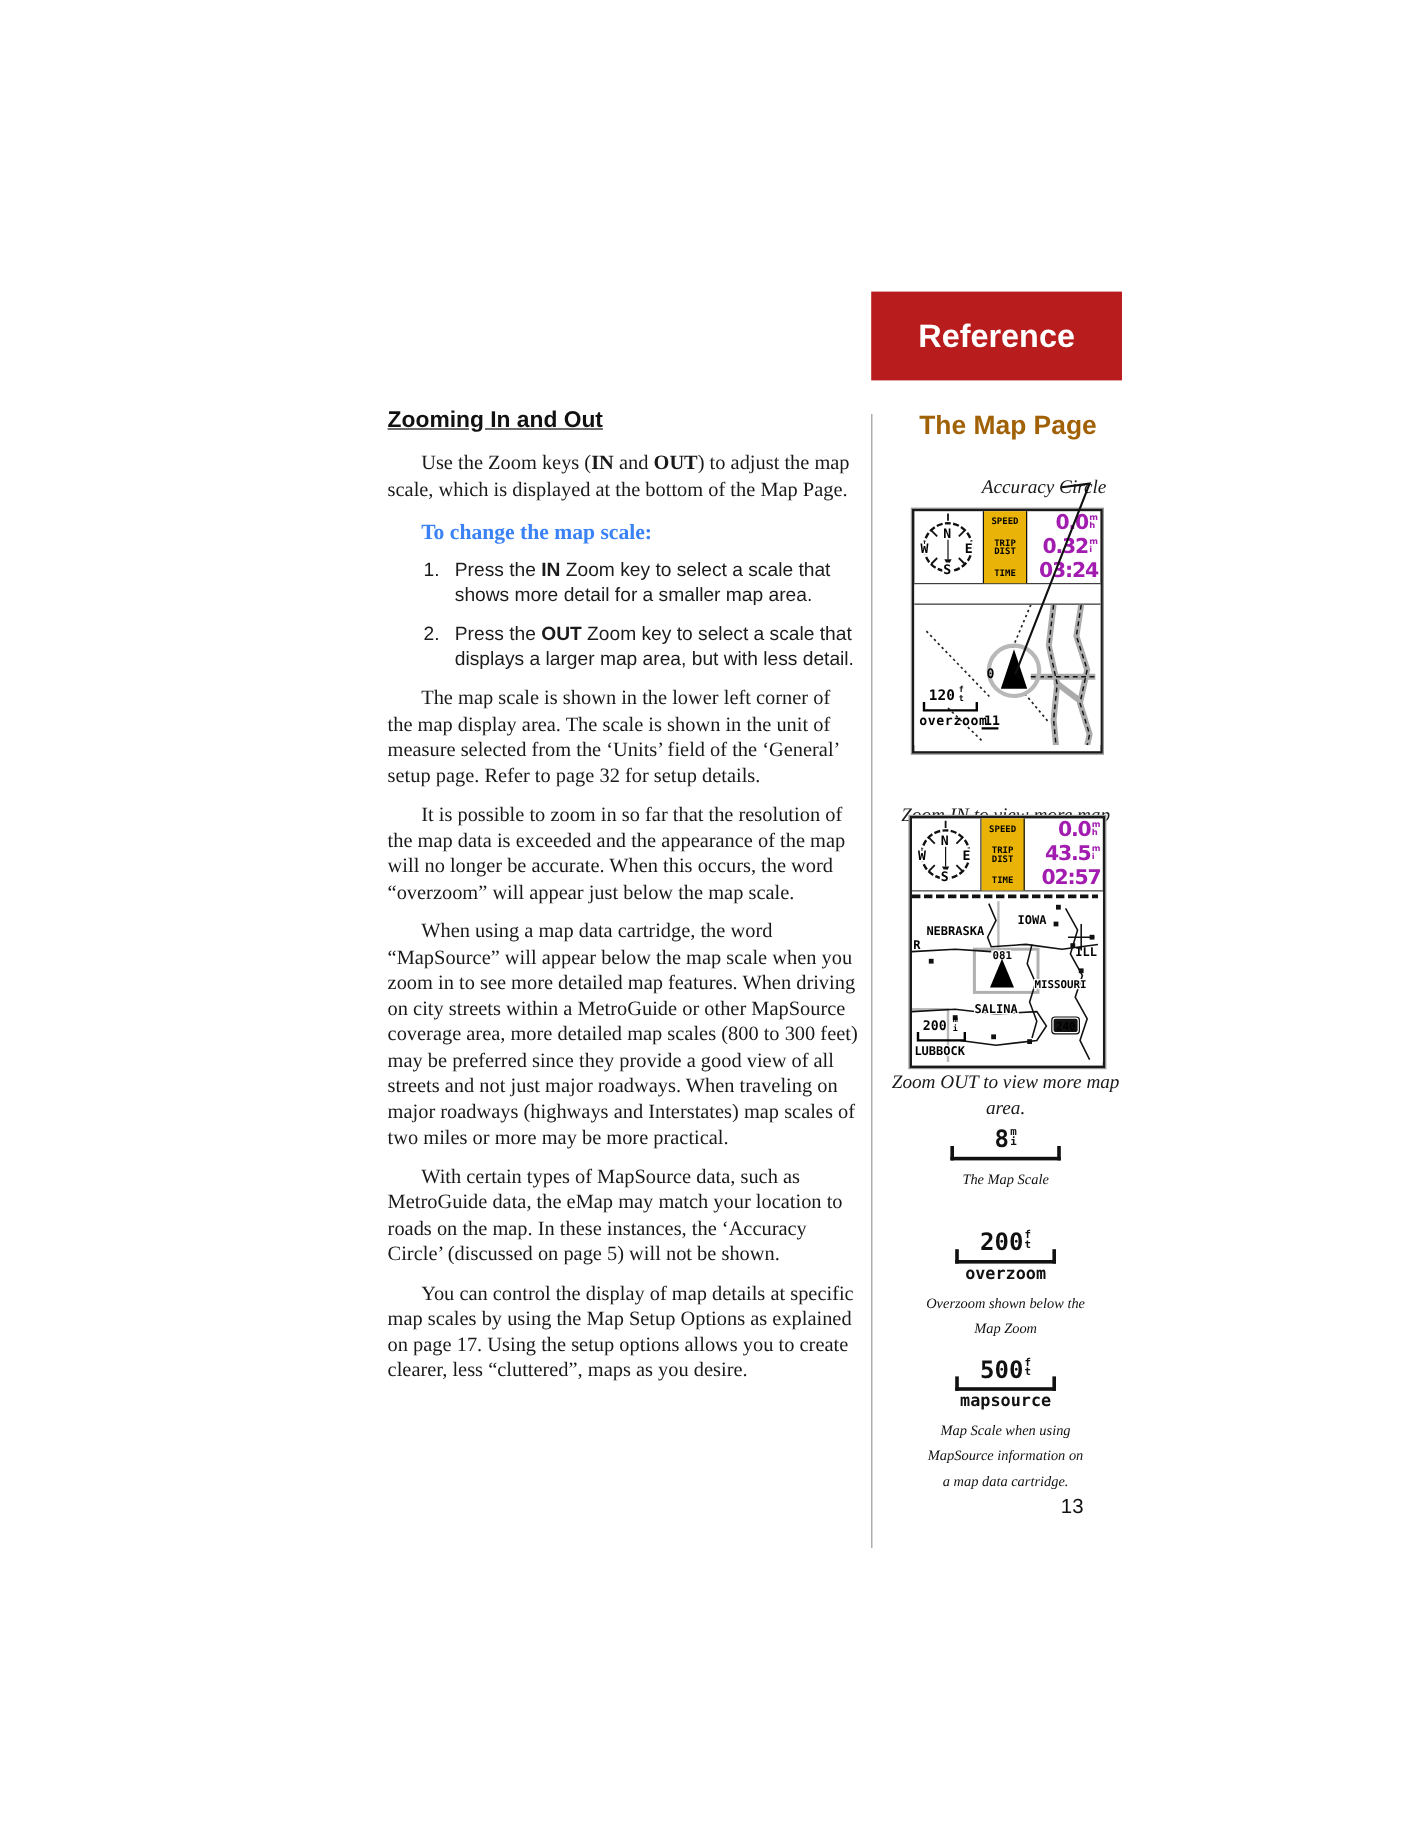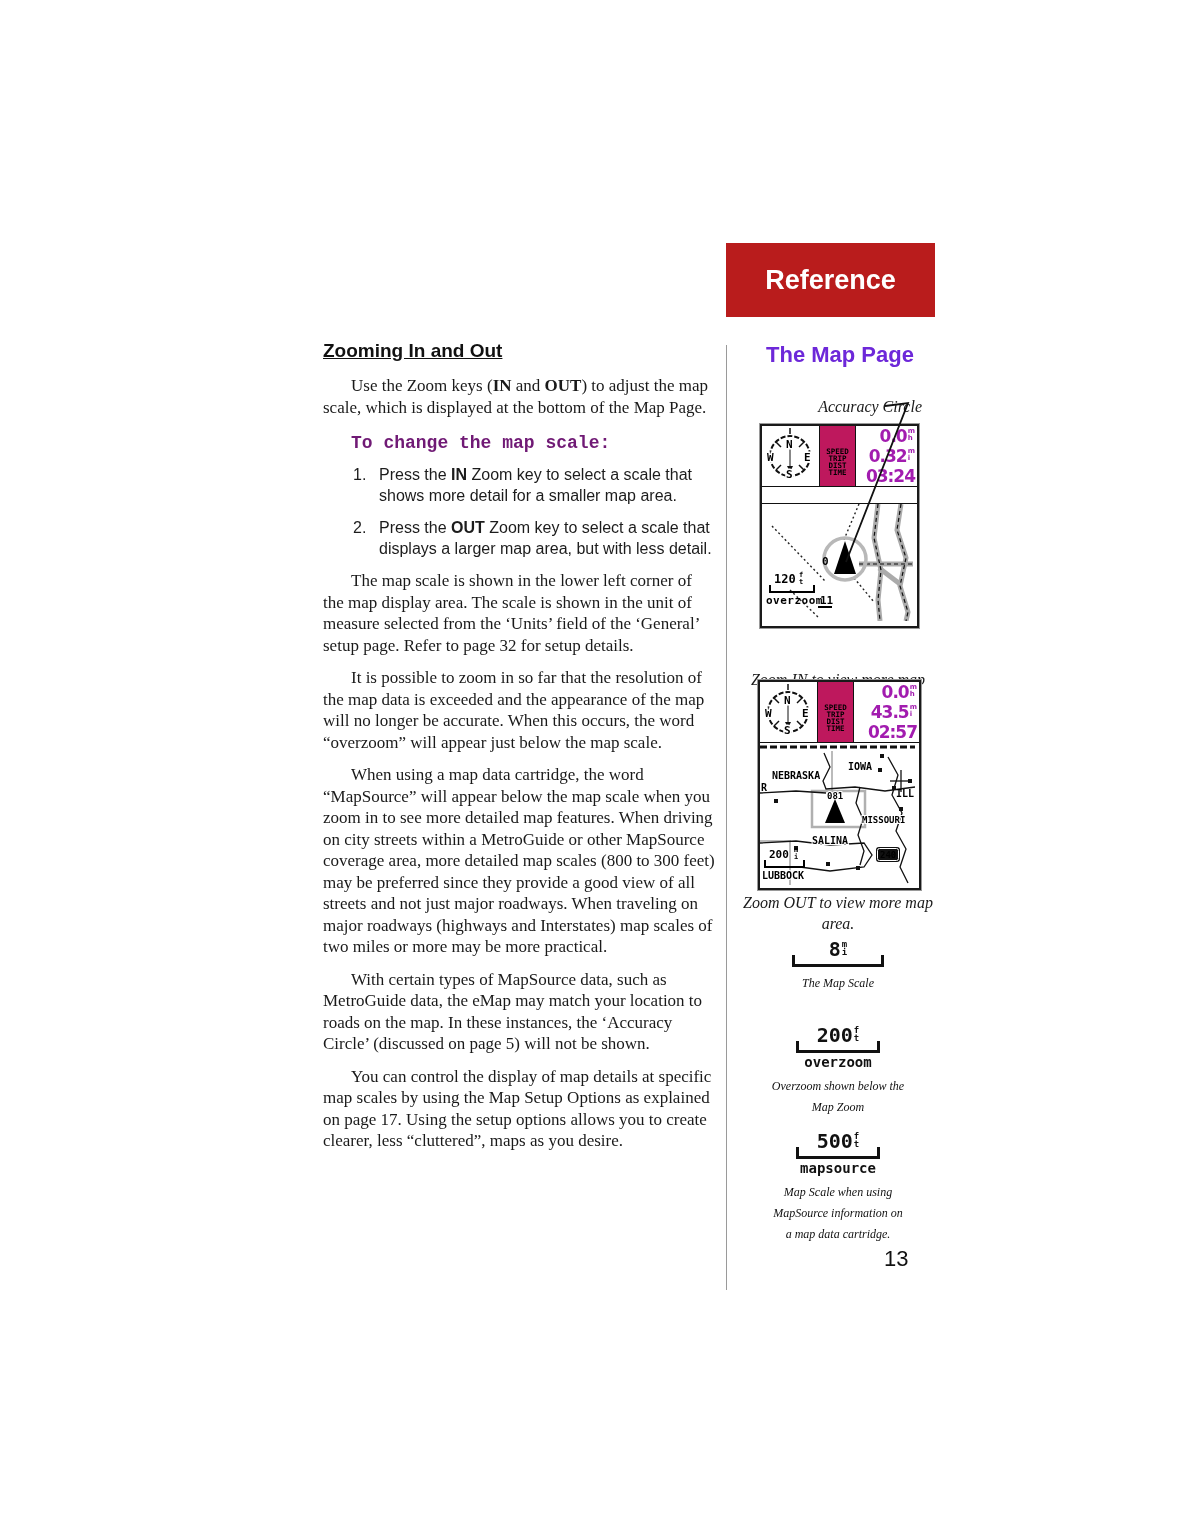--- a/index.html
+++ b/index.html
@@ -11,46 +11,46 @@
            background:#b91c1c;color:#ffffff;display:flex;align-items:center;justify-content:center;
            font-family:"Liberation Sans",sans-serif;font-weight:bold;font-size:27px;}
 
   .divider{position:absolute;left:726px;top:345px;width:1px;height:945px;background:#9a9a9a;}
 
   
   .left-col{position:absolute;left:323px;top:340px;width:392px;}
   .left-col h2{font-family:"Liberation Sans",sans-serif;font-size:19px;font-weight:bold;
                text-decoration:underline;margin:0 0 13px 0;color:#111;}
   p.body{font-size:17px;line-height:21.5px;margin:0 0 11px 0;text-indent:28px;}
-  .left-col h3{font-family:Liberation Mono, monospace;font-size:18px;font-weight:bold;
-               margin:15px 0 11px 28px;color:#701a75;}
+  .left-col h3{font-family:Liberation Serif, serif;font-size:18px;font-weight:bold;
+               margin:15px 0 11px 28px;color:#3b82f6;}
   ol.steps{list-style:none;margin:0 0 11px 0;padding:0 0 0 30px;}
   ol.steps li{display:flex;font-family:"Liberation Sans",sans-serif;font-size:16px;
               line-height:21px;margin-bottom:11px;color:#1c1c1c;}
   ol.steps .num{width:26px;flex:none;}
   ol.steps .step-text{flex:1;}
   .b{font-weight:bold;}
 
   
   .map-title{position:absolute;left:766px;top:342px;font-family:"Liberation Sans",sans-serif;
-             font-size:22px;font-weight:bold;color:#6d28d9;}
+             font-size:22px;font-weight:bold;color:#a16207;}
   .acc-label{position:absolute;left:787px;top:398px;width:135px;text-align:right;
              font-style:italic;font-size:16px;}
   .pointer-svg{position:absolute;left:738px;top:394px;z-index:5;pointer-events:none;}
 
   .fig-caption{position:absolute;left:738px;width:200px;text-align:center;font-style:italic;
                font-size:16px;line-height:21px;color:#1a1a1a;}
 
   
   .gps-screen{position:absolute;background:#fff;border:2px solid #1a1a1a;
               box-shadow:0 0 0 1px #9a9a9a;z-index:1;}
   .data-row{display:flex;border-bottom:1.5px solid #111;height:60px;}
   .compass-cell{width:57px;flex:none;border-right:1.5px solid #111;}
-  .label-cell{width:33px;flex:none;background:#be185d;border-right:1.5px solid #111;
-              display:flex;flex-direction:column;justify-content:space-between;padding:22px 1px;
+  .label-cell{width:33px;flex:none;background:#eab308;border-right:1.5px solid #111;
+              display:flex;flex-direction:column;justify-content:space-between;padding:5px 1px;
               font-family:"DejaVu Sans Mono",monospace;font-weight:bold;font-size:7.5px;
               line-height:7px;text-align:center;color:#000;}
   .value-cell{flex:1;display:flex;flex-direction:column;justify-content:space-between;
               padding:2px 2px 2px 0;font-family:"DejaVu Sans",sans-serif;font-weight:bold;color:#a21caf;}
   .val-row{display:flex;justify-content:flex-end;align-items:flex-start;font-size:17px;
            line-height:16px;letter-spacing:-1px;}
   .unit-stack{display:flex;flex-direction:column;font-size:7px;line-height:6.5px;
               letter-spacing:0;margin-left:1px;font-weight:bold;}
   .blank-row{height:16px;border-bottom:1.5px solid #111;background:#fff;}
   .map-area{position:relative;background:#fff;}
@@ -60,21 +60,21 @@
   .scale-label{font-family:"DejaVu Sans Mono",monospace;font-weight:bold;font-size:20px;
                line-height:18px;display:flex;justify-content:center;align-items:flex-start;}
   .scale-label .unit-stack{font-size:9px;line-height:8px;margin-left:1px;}
   .scale-bar{border-left:3px solid #111;border-right:3px solid #111;border-bottom:3px solid #111;
              height:9px;margin:-3px auto 0 auto;}
   .scale-note{font-family:"DejaVu Sans Mono",monospace;font-weight:bold;font-size:14px;
               line-height:15px;margin-top:2px;}
   .scale-caption{font-style:italic;font-size:12px;line-height:21px;margin-top:6px;}
 
   .page-number{position:absolute;left:884px;top:1246px;font-family:"Liberation Sans",sans-serif;
-               font-size:22px;color:#111;}
+               font-size:17px;color:#111;}
 
   svg text{font-family:"DejaVu Sans Mono",monospace;font-weight:bold;fill:#000;}
 </style>
 </head>
 <body>
 
 <div class="ref-tab">Reference</div>
 
 <div class="divider"></div>
 

